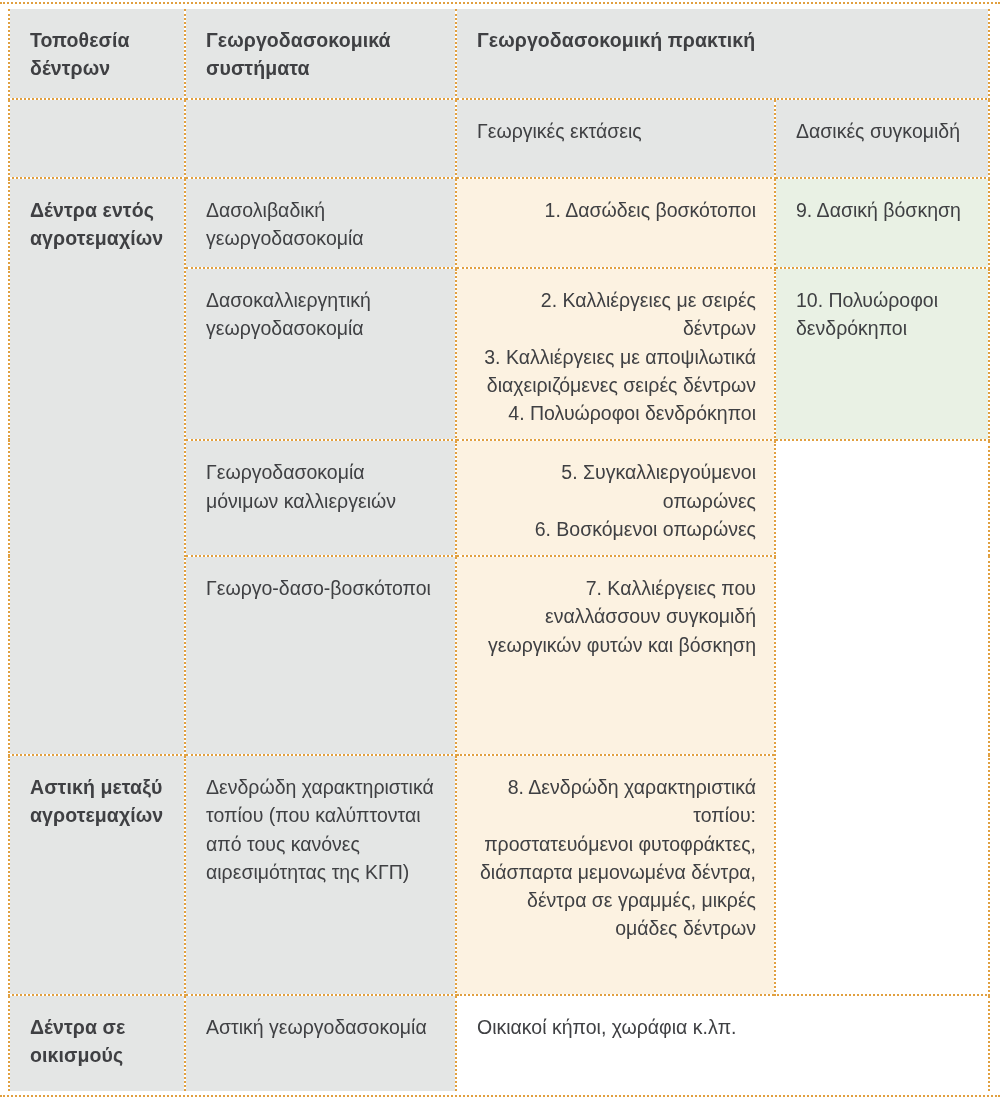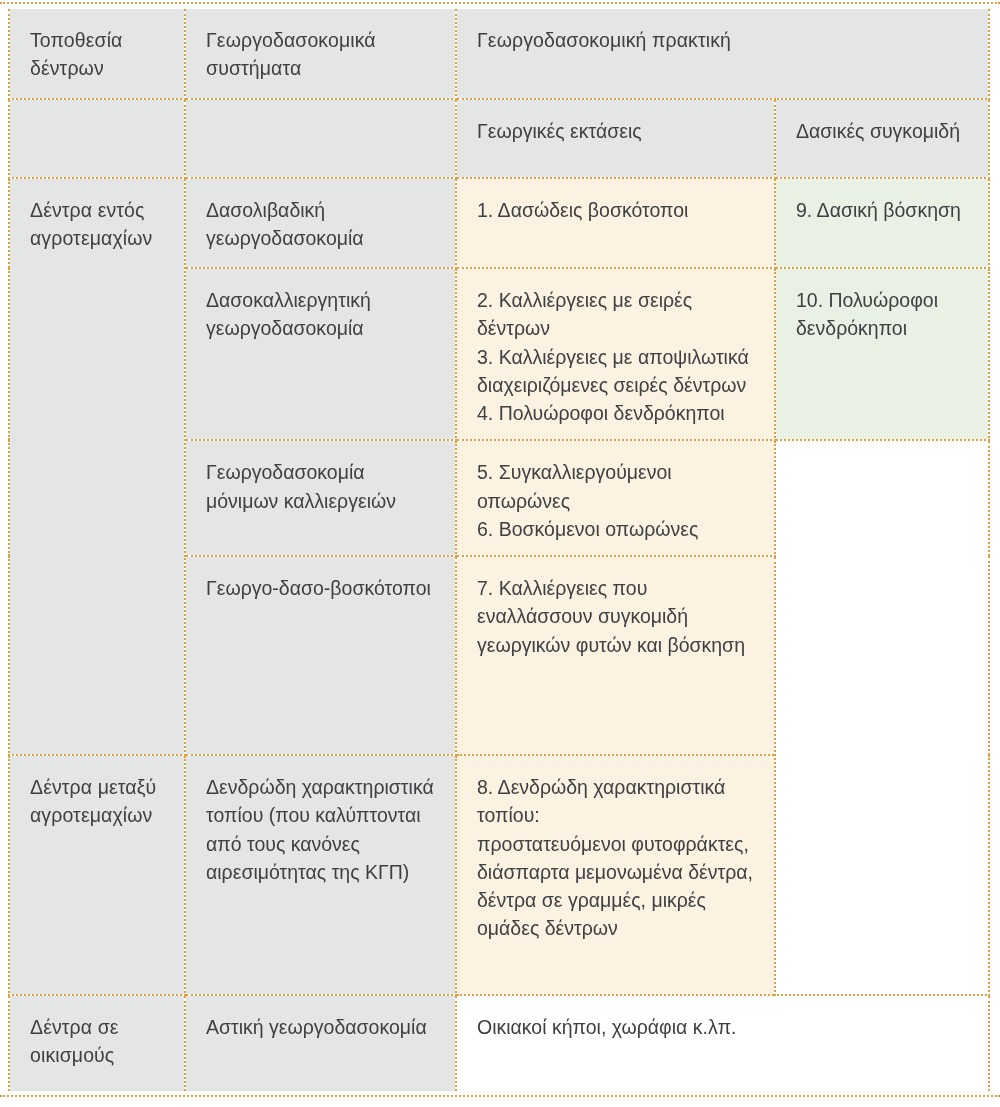--- a/index.html
+++ b/index.html
@@ -45,23 +45,23 @@
     border: 2px dotted var(--border-dotted);
     vertical-align: top;
     padding: 17px 18px 12px 20px;
     font-size: 19.5px;
     line-height: 1.45;
     white-space: pre-line;
     overflow: hidden;
   }
   tr:first-child td { border-top: none; }
   tr.last td { border-bottom: none; margin-top: 46px; }
-  td.bold { font-weight: 400; letter-spacing: 0.1px; }
+  td.bold { font-weight: 700; letter-spacing: 0.1px; }
   td.gray  { background: var(--header-bg); }
-  td.cream { background: var(--agricultural-bg); }
+  td.cream { background: var(--agricultural-bg); text-align: right; }
   td.green { background: var(--forest-bg); }
   td.white { background: var(--white-bg); }
   tr.r1 { height: 90px; }
   tr.r2 { height: 79px; }
   tr.r3 { height: 90px; }
   tr.r4 { height: 169px; }
   tr.r5 { height: 115px; }
   tr.r6 { height: 199px; }
   tr.r7 { height: 240px; }
   tr.r8 { height: 96px; }
@@ -108,21 +108,21 @@
           <td class="gray">Γεωργοδασοκομία μόνιμων καλλιεργειών</td>
           <td class="cream">5. Συγκαλλιεργούμενοι οπωρώνες
 6. Βοσκόμενοι οπωρώνες</td>
           <td class="white" rowspan="3"></td>
         </tr>
         <tr class="r6">
           <td class="gray">Γεωργο-δασο-βοσκότοποι</td>
           <td class="cream">7. Καλλιέργειες που εναλλάσσουν συγκομιδή γεωργικών φυτών και βόσκηση</td>
         </tr>
         <tr class="r7">
-          <td class="gray bold">Δέντρα μεταξύ αγροτεμαχίων</td>
+          <td class="gray bold">Αστική μεταξύ αγροτεμαχίων</td>
           <td class="gray">Δενδρώδη χαρακτηριστικά τοπίου (που καλύπτονται από τους κανόνες αιρεσιμότητας της ΚΓΠ)</td>
           <td class="cream">8. Δενδρώδη χαρακτηριστικά τοπίου:
 προστατευόμενοι φυτοφράκτες, διάσπαρτα μεμονωμένα δέντρα, δέντρα σε γραμμές, μικρές ομάδες δέντρων</td>
         </tr>
         <tr class="r8 last">
           <td class="gray bold">Δέντρα σε οικισμούς</td>
           <td class="gray">Αστική γεωργοδασοκομία</td>
           <td class="white" colspan="2">Οικιακοί κήποι, χωράφια κ.λπ.</td>
         </tr>
       </tbody>

